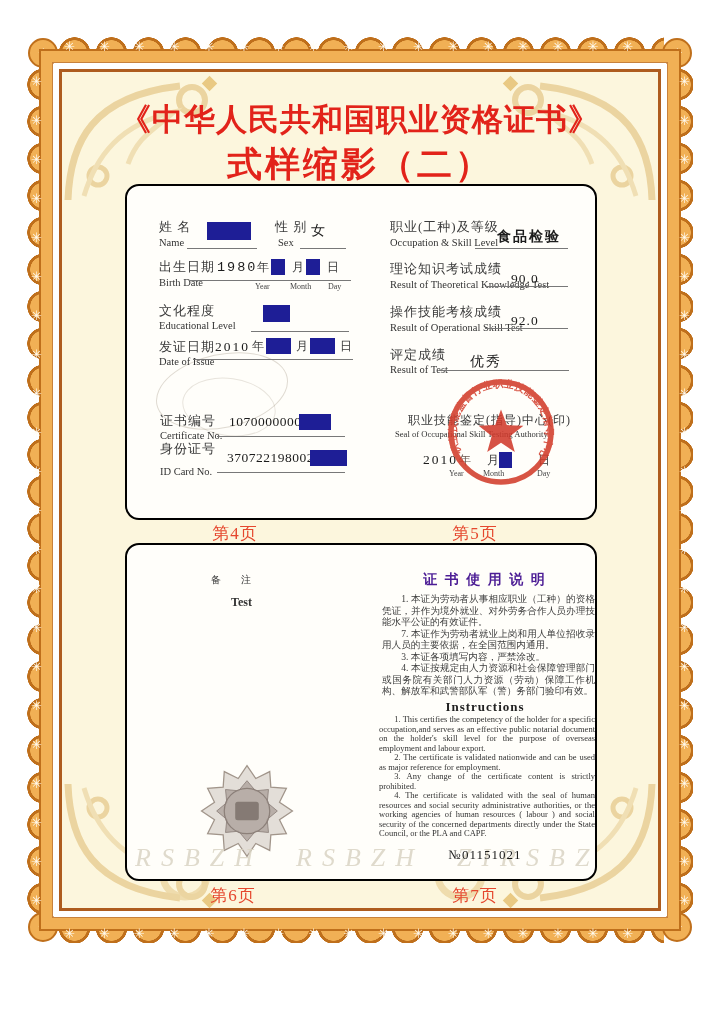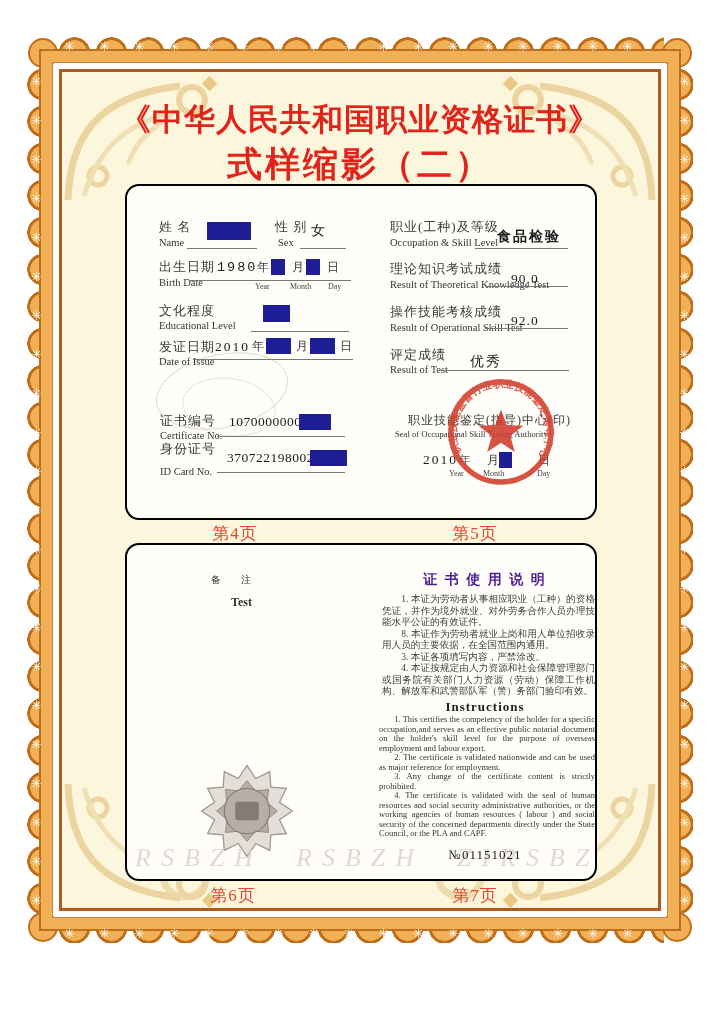--- a/index.html
+++ b/index.html
@@ -261,21 +261,21 @@
       <polygon points="93,57 81,67 82.5,82.5 67,81 57,93 47,81 31.5,82.5 33,67 21,57 33,47 31.5,31.5 47,33 57,21 67,33 82.5,31.5 81,47" fill="#6f6057" fill-opacity=".5" stroke="#70615a" stroke-width="1"></polygon>
       <circle cx="57" cy="57" r="27" fill="none" stroke="#70615a" stroke-width="1.5"></circle>
       <rect x="43" y="46" width="28" height="22" rx="3" fill="#5d5048" fill-opacity=".85"></rect>
     </svg>
 
     <div class="watermark" style="left:8px;top:298px;width:456px;">RSBZH  RSBZH  ZIRSBZH  RSBZH.</div>
 
     <div class="usage-title" style="left:250px;top:26px;width:216px;">证 书 使 用 说 明</div>
     <div class="usage" style="left:255px;top:48px;width:213px;">
       <p>1. 本证为劳动者从事相应职业（工种）的资格凭证，并作为境外就业、对外劳务合作人员办理技能水平公证的有效证件。</p>
-      <p>8. 本证作为劳动者就业上岗和用人单位招收录用人员的主要依据，在全国范围内通用。</p>
+      <p>7. 本证作为劳动者就业上岗和用人单位招收录用人员的主要依据，在全国范围内通用。</p>
       <p>3. 本证各项填写内容，严禁涂改。</p>
       <p>4. 本证按规定由人力资源和社会保障管理部门或国务院有关部门人力资源（劳动）保障工作机构、解放军和武警部队军（警）务部门验印有效。</p>
     </div>
     <div class="instr-title" style="left:250px;top:154px;width:216px;">Instructions</div>
     <div class="instr" style="left:252px;top:170px;width:216px;">
       <p>1. This certifies the competency of the holder for a specific occupation,and serves as an effective public notarial document on the holder's skill level for the purpose of overseas employment and labour export.</p>
       <p>2. The certificate is validated nationwide and can be used as major reference for employment.</p>
       <p>3. Any change of the certificate content is strictly prohibited.</p>
       <p>4. The certificate is validated with the seal of human resources and social security administrative authorities, or the working agencies of human resources ( labour ) and social security of the concerned departments directly under the State Council, or the PLA and CAPF.</p>
     </div>

